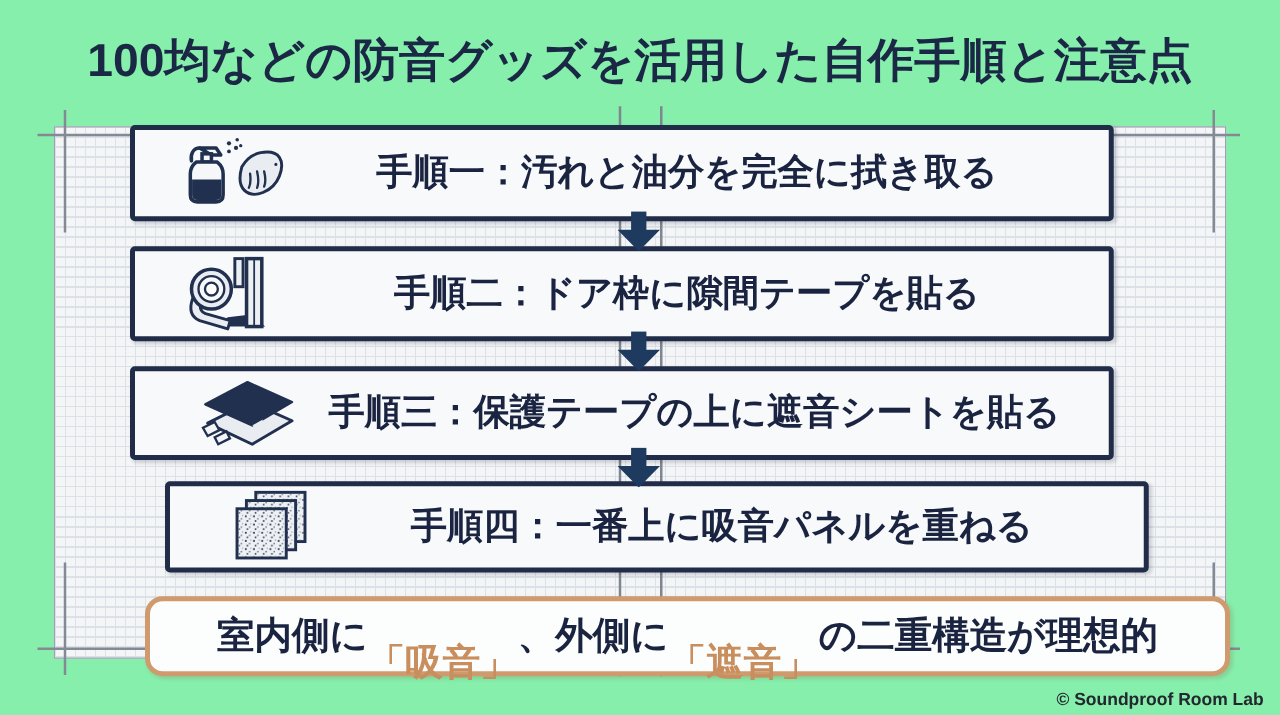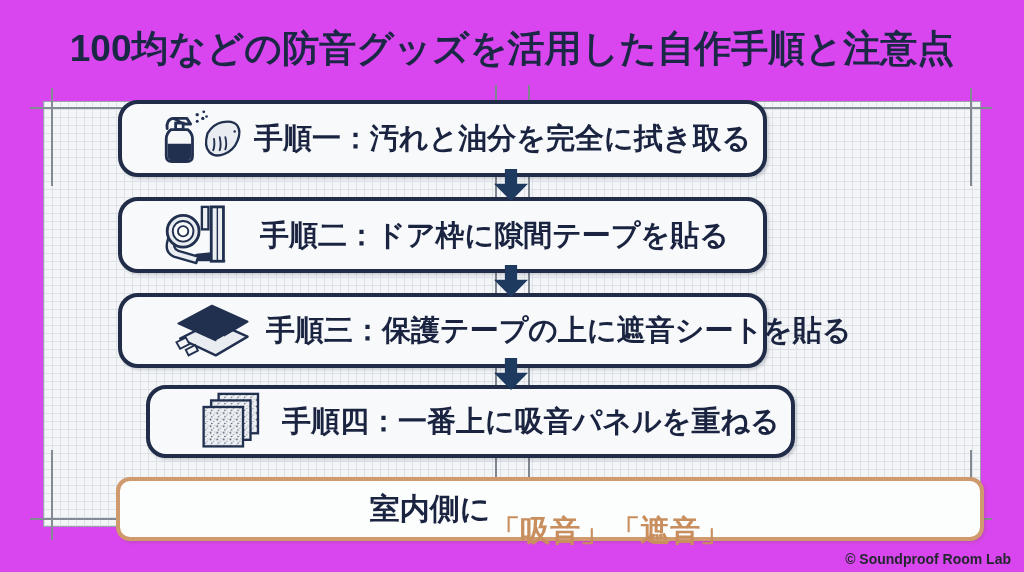--- a/index.html
+++ b/index.html
@@ -1,18 +1,18 @@
 <!DOCTYPE html>
 <html><head>
 <meta charset="utf-8">
 <style>
   html,body{margin:0;padding:0;background:#e9ebee;}
   .stage{
     position:relative;width:1024px;height:572px;overflow:hidden;
-    background:#d946ef;
+    background:#86efac;
     font-family:"Liberation Sans","DejaVu Sans",sans-serif;
   }
   .title{
     position:absolute;top:24px;left:0;width:100%;text-align:center;
     font-size:37px;font-weight:800;color:#1b2845;letter-spacing:0;z-index:5;
     white-space:nowrap;
   }
   .grid-panel{
     position:absolute;left:43px;top:101px;width:938px;height:426px;z-index:1;
     box-sizing:border-box;border:1px solid #9aa3ae;background-color:#f3f5f7;
@@ -23,22 +23,22 @@
   .guide{position:absolute;background:#838a94;z-index:2;}
   .g-h-top{left:30px;top:107px;width:962px;height:2px;}
   .g-h-bottom{left:30px;top:518px;width:962px;height:2px;}
   .g-v-lt{left:51px;top:88px;width:2px;height:98px;}
   .g-v-lb{left:51px;top:450px;width:2px;height:90px;}
   .g-v-rt{left:970px;top:88px;width:2px;height:98px;}
   .g-v-rb{left:970px;top:450px;width:2px;height:90px;}
   .g-c-left{left:495px;top:85px;width:2px;height:456px;background:#7f868f;}
   .g-c-right{left:528px;top:85px;width:2px;height:456px;background:#7f868f;}
   .step-box{
-    position:absolute;left:118px;width:649px;box-sizing:border-box;z-index:3;
-    background:#f7f9fb;border:4px solid #202c48;border-radius:20px;
+    position:absolute;left:104px;width:787px;box-sizing:border-box;z-index:3;
+    background:#f7f9fb;border:4px solid #202c48;border-radius:4px;
     display:flex;align-items:center;
     box-shadow:2px 2px 3px rgba(25,35,55,.18);
   }
   .b1{top:100px;height:77px;}
   .b2{top:197px;height:76px;}
   .b3{top:293px;height:75px;padding-left:12px;}
   .b4{top:385px;height:73px;margin-left:28px;}
   .step-icon{flex:0 0 auto;width:108px;margin-left:24px;display:flex;justify-content:center;align-items:center;}
   .step-label{
     flex:1;text-align:center;padding-right:28px;
@@ -154,18 +154,20 @@
           <rect x="23" y="17" width="40" height="40" fill="url(#speck)"></rect>
         </g>
       </svg>
     </span>
     <span class="step-label">手順四：一番上に吸音パネルを重ねる</span>
   </div>
 
   <div class="conclusion">
     <span>室内側に</span>
       <span class="hl">「吸音」</span>
+      <span>、外側に</span>
       <span class="hl">「遮音」</span>
+      <span>の二重構造が理想的</span>
   </div>
 
   <div class="footer">© Soundproof Room Lab</div>
 
 </div>
 
 </body></html>

